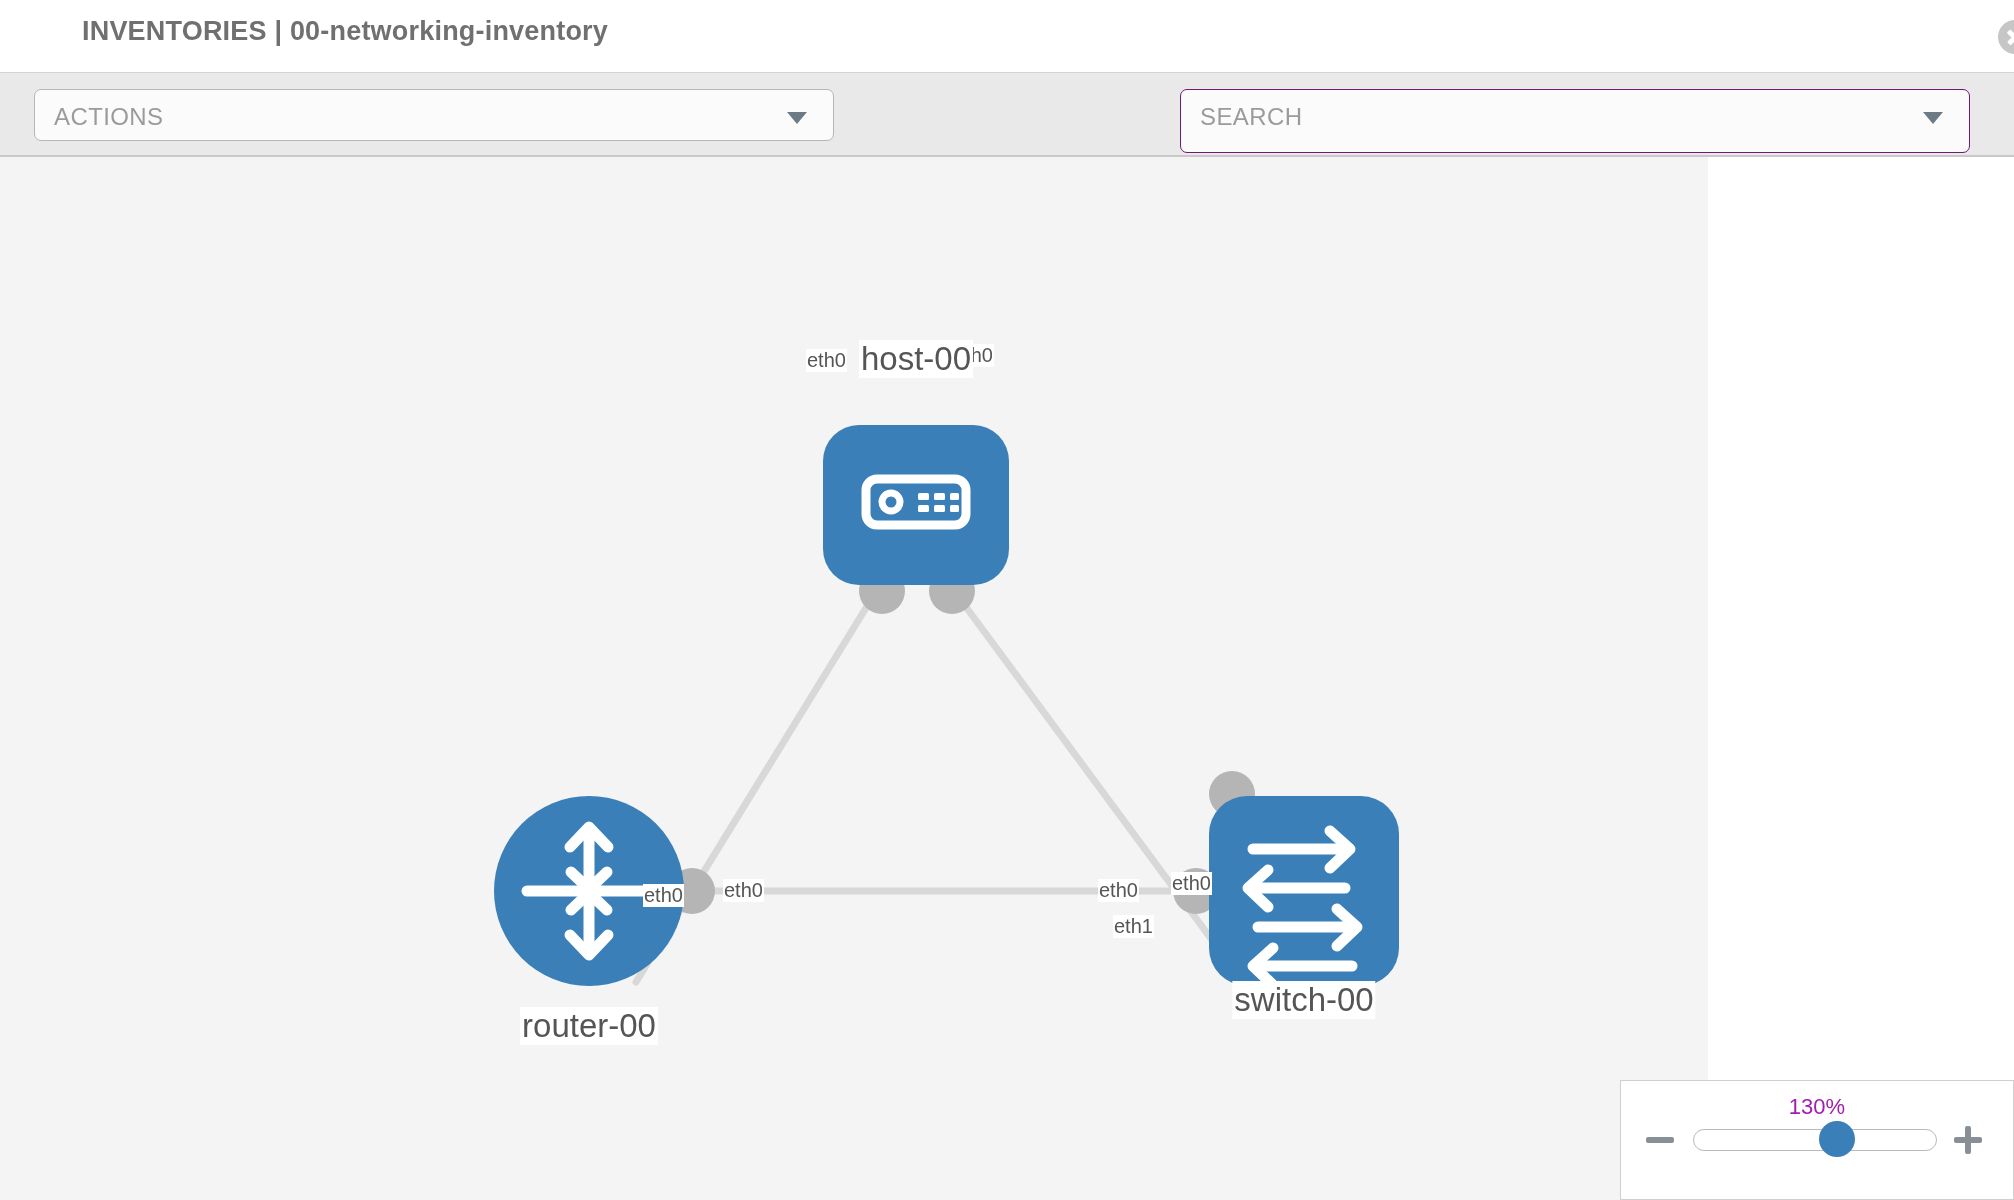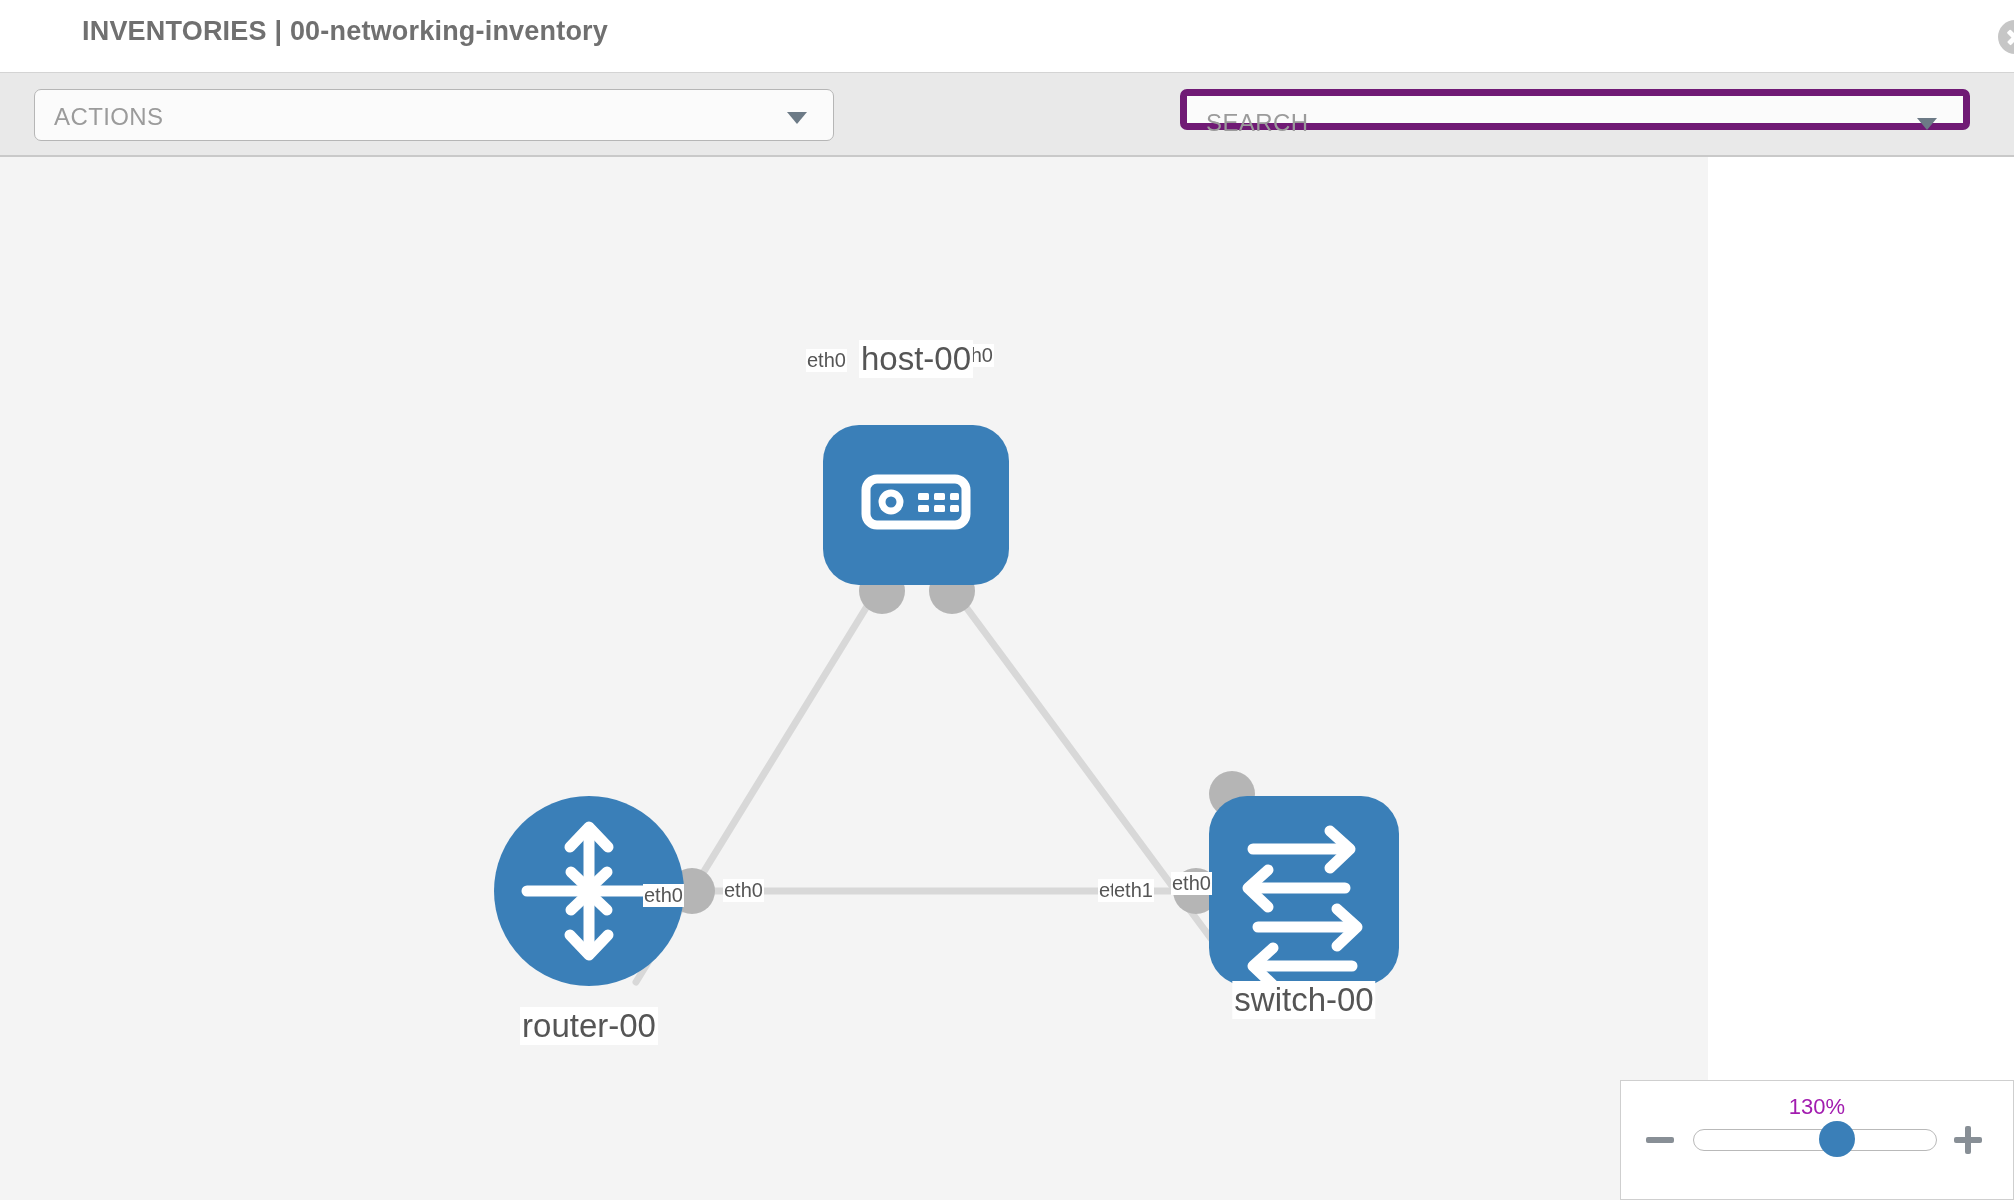--- a/index.html
+++ b/index.html
@@ -109,23 +109,23 @@
   }
   .tool-icon svg { display: block; }
   #wrench-btn { left: 1040px; }
   #key-btn    { left: 1108px; }
 
   .search-select {
     position: absolute;
     left: 1180px;
     top: 16px;
     width: 790px;
-    height: 41px;
+    height: 64px;
     background: #fbfbfb;
-    border: 7px solid #701a75;
+    border: 1px solid #701a75;
     border-radius: 7px;
     box-sizing: border-box;
     cursor: text;
   }
   .search-select .sel-label {
     position: absolute;
     left: 19px;
     top: 13px;
     font-size: 24px;
     color: #9b9b9b;
@@ -350,21 +350,21 @@
   <div class="edge-label" style="left:953px;  top:187px;">eth0</div>
 
   <div class="edge-label" style="left:643px;  top:727px; position:absolute; top:727px;">eth0</div>
 
   <div class="edge-label" style="left:1171px; top:715px;">eth0</div>
 
   <div class="edge-label" style="left:723px;  top:722px;">eth0</div>
 
   <div class="edge-label" style="left:1098px; top:722px;">eth0</div>
 
-  <div class="edge-label" style="left:1113px; top:722px;">eth1</div>
+  <div class="edge-label" style="left:1113px; top:758px;">eth1</div>
 
   <div class="node-label" style="left:916px;  top:183px;">host-00</div>
 
   <div class="node-label" style="left:589px;  top:850px;">router-00</div>
 
   <div class="node-label" style="left:1304px; top:824px;">switch-00</div>
 </div>
 
 <div class="zoom-panel">
   <div class="zoom-level">130%</div>

